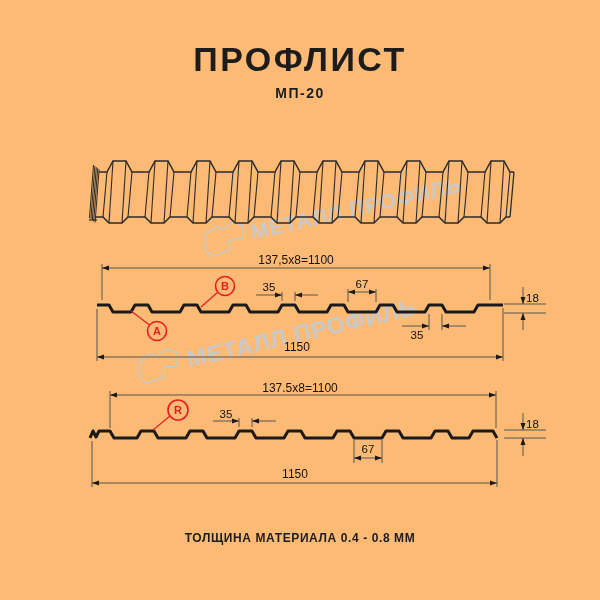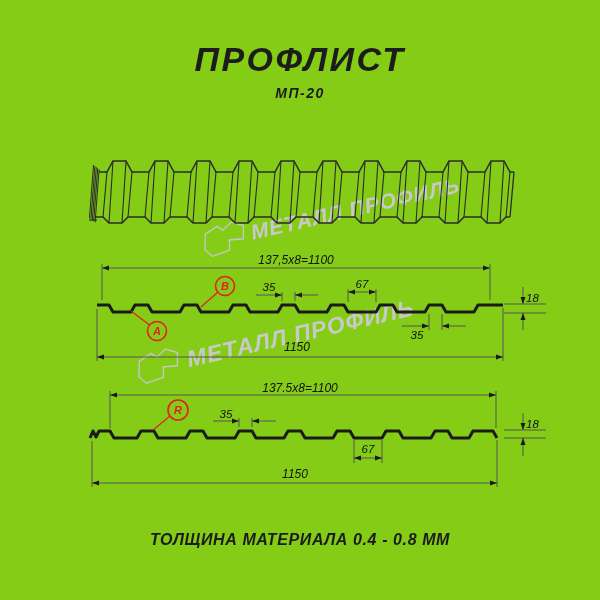--- a/index.html
+++ b/index.html
@@ -1,22 +1,22 @@
 <!DOCTYPE html>
 <html><head>
 <meta charset="utf-8">
 <style>
   html,body{margin:0;padding:0;background:#fff;}
-  .page{position:relative;width:600px;height:600px;background:#84cc16;overflow:hidden;
-        font-family:"Liberation Sans",sans-serif;color:#1c1c1c;font-style:italic;}
+  .page{position:relative;width:600px;height:600px;background:#fdba74;overflow:hidden;
+        font-family:"Liberation Sans",sans-serif;color:#1c1c1c;}
   .hdr{position:absolute;top:42px;left:0;right:0;text-align:center;}
   .title{margin:0;font-size:34px;font-weight:700;letter-spacing:2.5px;line-height:1;color:#1c1c1c;}
   .model{margin-top:9px;font-size:14px;font-weight:600;letter-spacing:1.5px;color:#1c1c1c;}
   .ftr{position:absolute;top:531px;left:0;right:0;text-align:center;
-       font-size:16px;font-weight:600;letter-spacing:.6px;color:#1c1c1c;}
+       font-size:12px;font-weight:600;letter-spacing:.6px;color:#1c1c1c;}
   svg.draw{position:absolute;left:0;top:0;}
   text{font-family:"Liberation Sans",sans-serif;}
   .dim{font-size:12px;fill:#111;}
   .dim-s{font-size:11.5px;fill:#111;}
   .callout-letter{font-size:11px;font-weight:700;fill:#e31e24;}
   .wm-text{font-size:21px;font-weight:700;letter-spacing:1px;fill:#c9c9c9;}
   .wm-text.big{font-size:23px;}
 </style>
 </head>
 <body>

